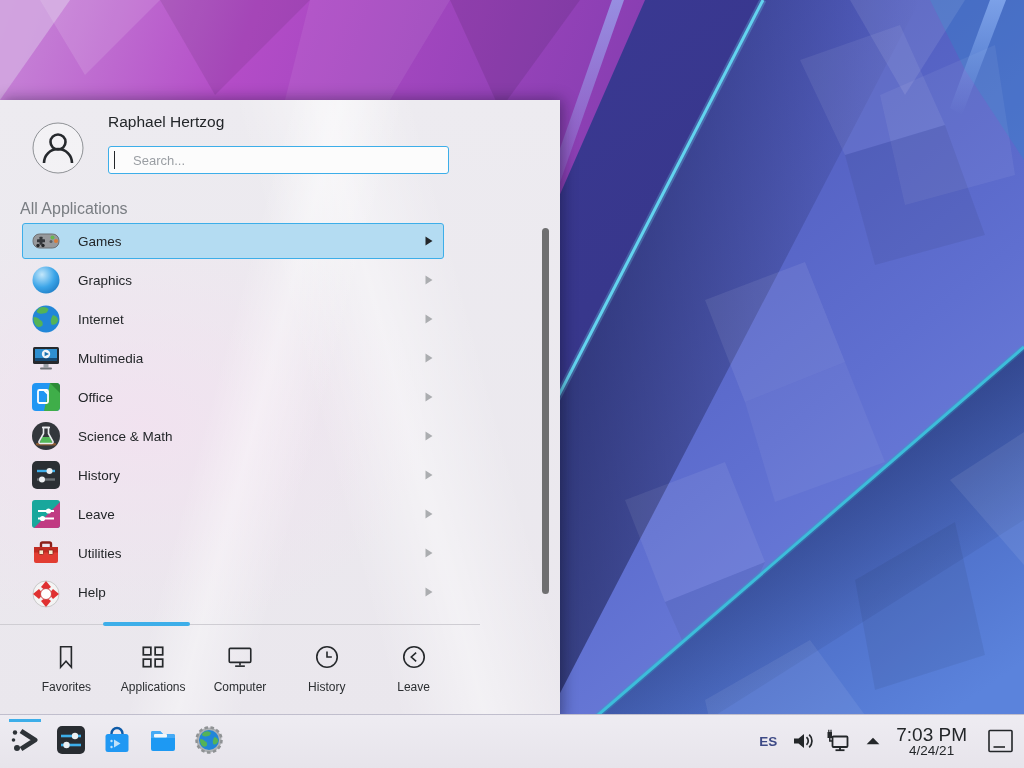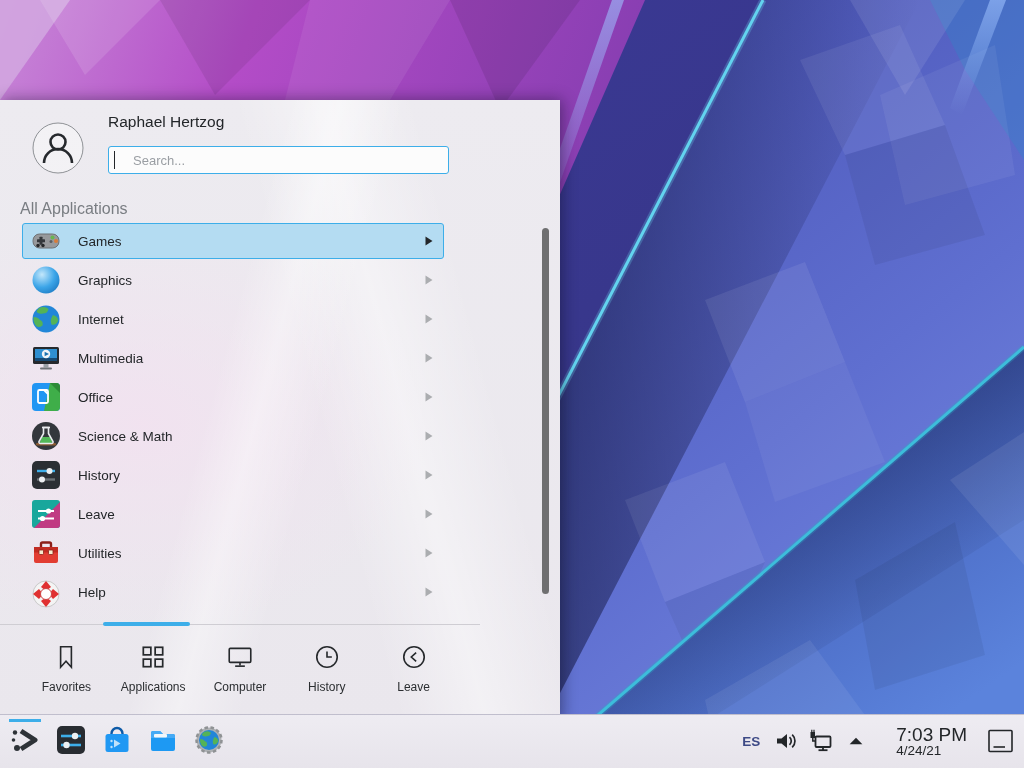--- a/index.html
+++ b/index.html
@@ -60,21 +60,21 @@
     background:linear-gradient(180deg,#eeecf2,#e7e4eb);
     border-top:1px solid rgba(120,120,150,0.35);
     display:flex; align-items:center; padding:0 10px 0 6px;
   }
   .task-icon { position:relative; width:38px; height:38px; margin-right:8px;
     display:flex; align-items:center; justify-content:center; }
   .task-active-line { position:absolute; top:-4px; left:3px; right:3px; height:3px; background:#3daee9; }
   .tray { margin-left:auto; display:flex; align-items:center; }
   .kbd-layout { font-weight:bold; font-size:13.5px; color:#3e4a86; margin-right:13px; }
   .tray-icon { width:26px; height:26px; margin-right:9px; display:flex; align-items:center; justify-content:center; }
-  .clock { text-align:left; line-height:1.02; margin:0 10px 0 18px; }
+  .clock { text-align:center; line-height:1.02; margin:0 10px 0 1px; }
   .clock .time { font-size:19px; color:#232629; }
   .clock .date { font-size:13.5px; color:#232629; }
   .show-desktop { width:27px; height:28px; margin-left:10px; display:flex; align-items:center; justify-content:center; }
 </style>
 </head>
 <body>
 
 <div id="desktop">
 
   <svg id="wallpaper" viewBox="0 0 1024 722" preserveAspectRatio="none">

